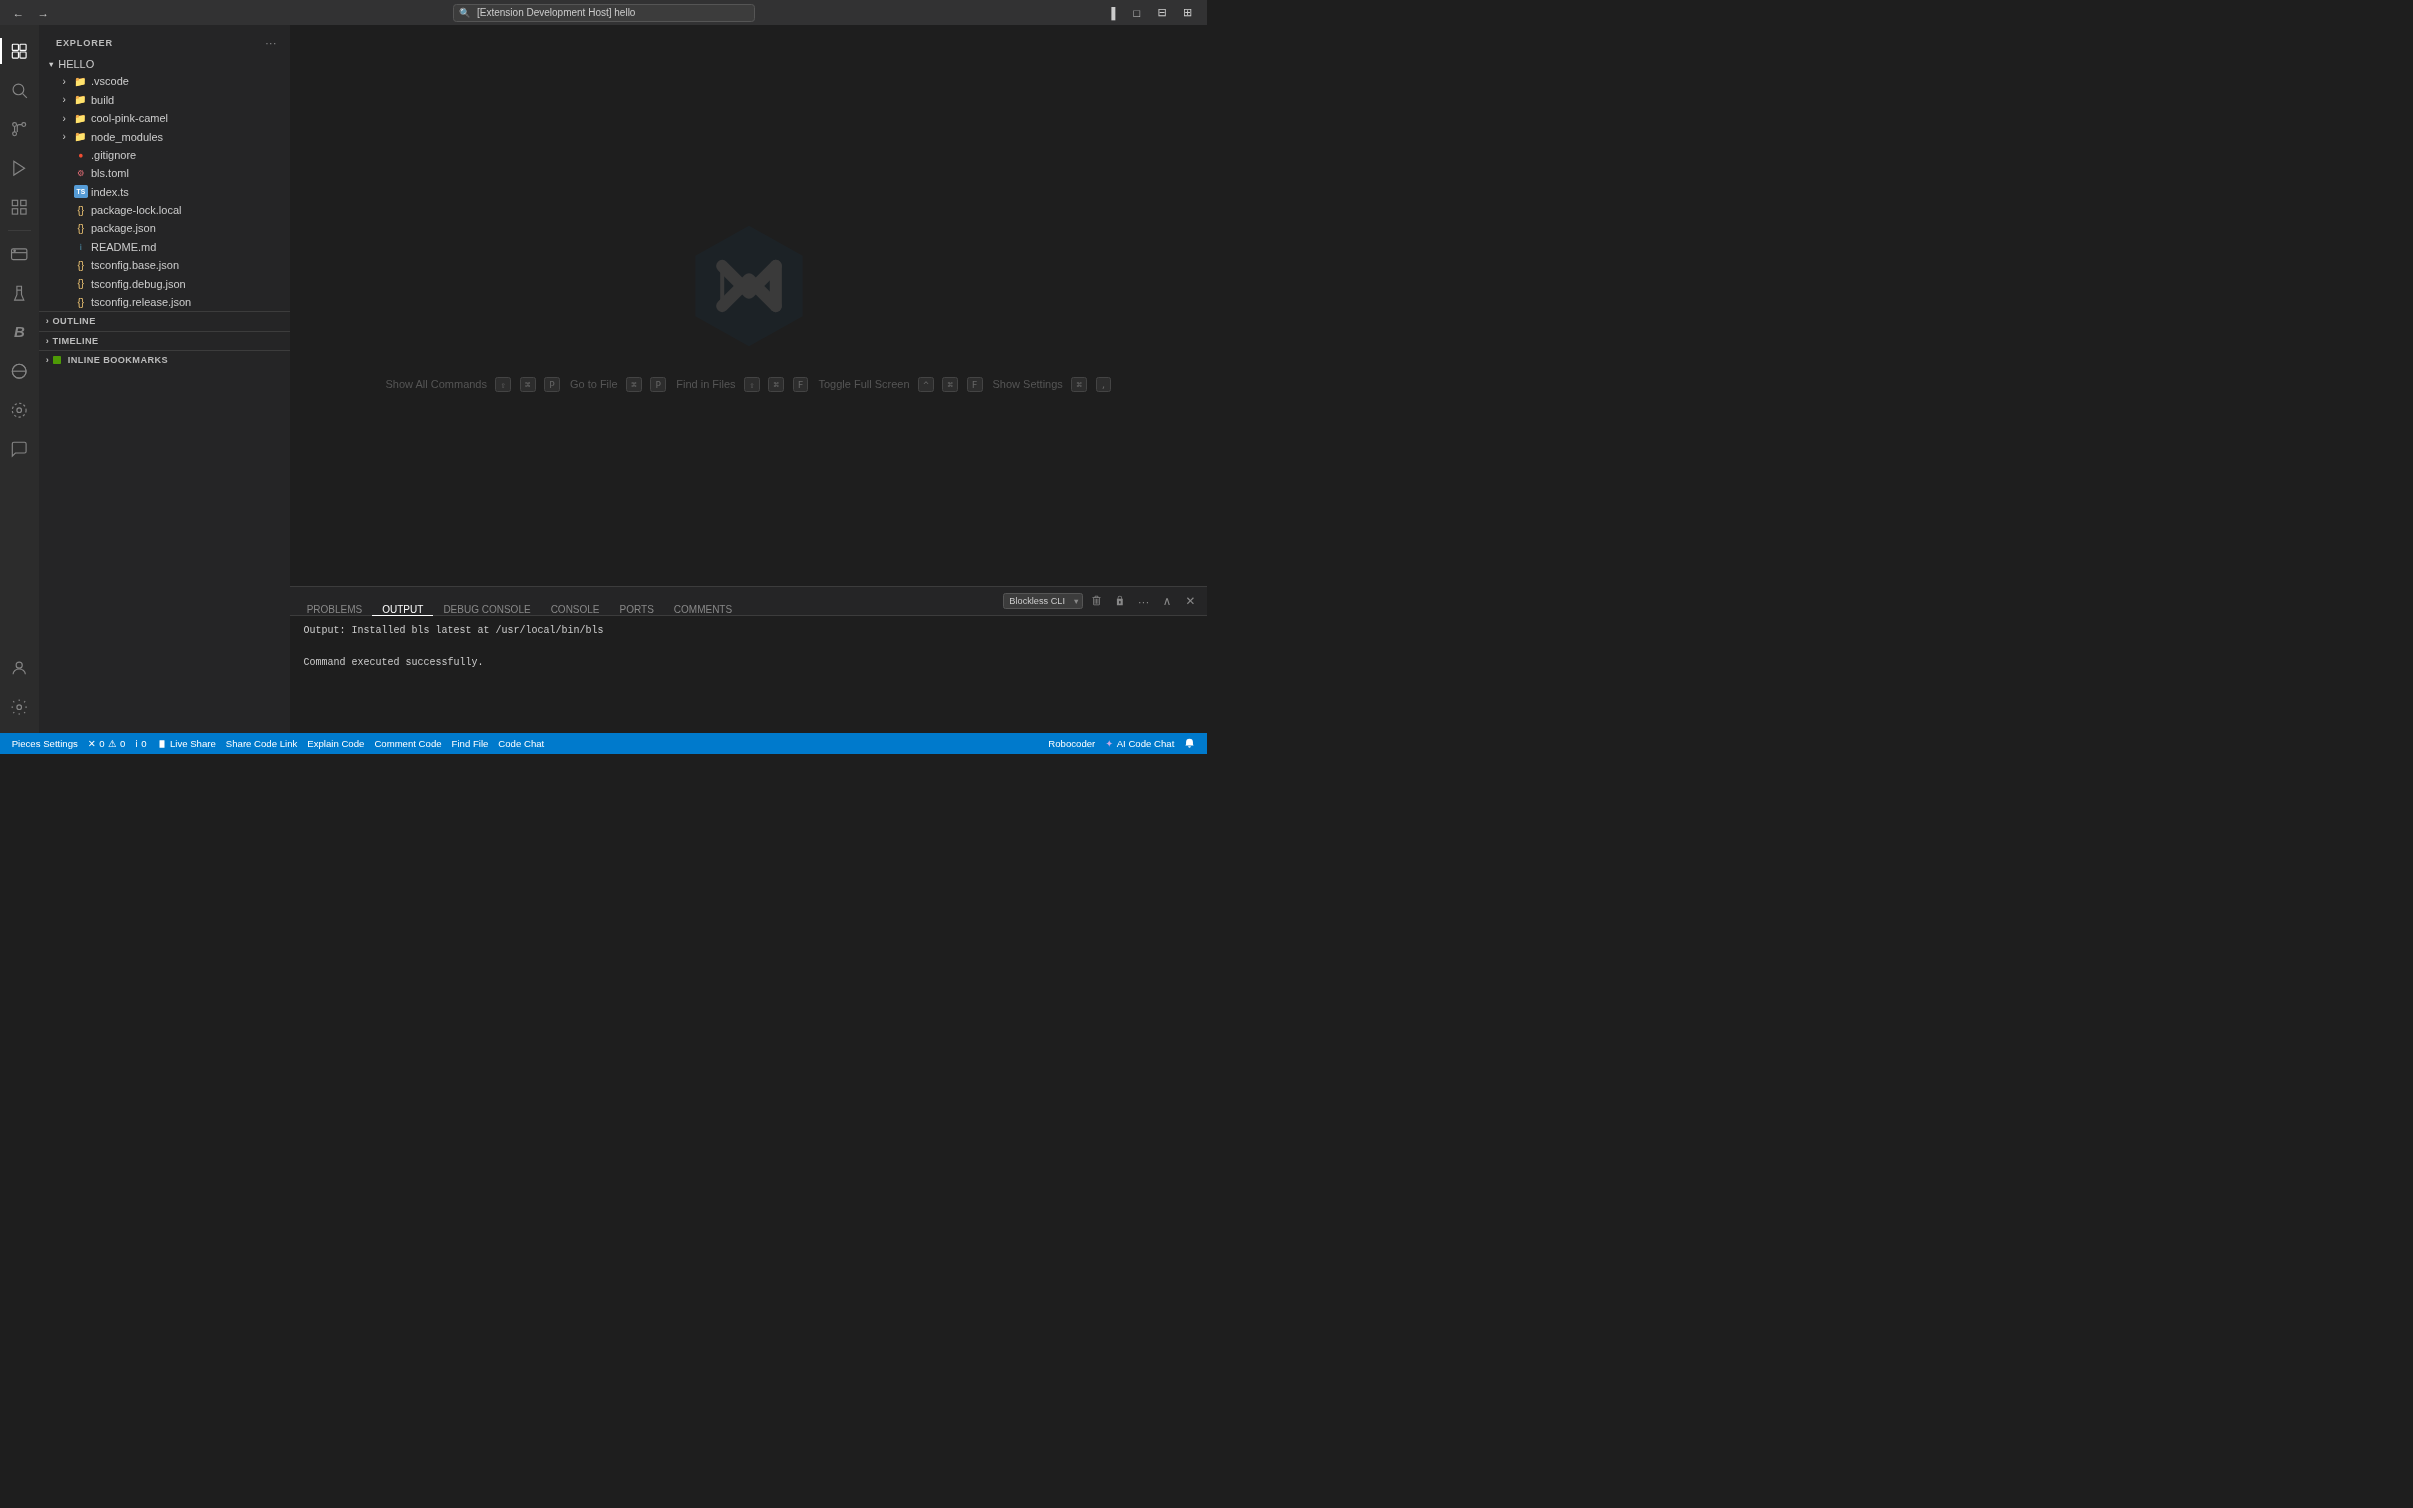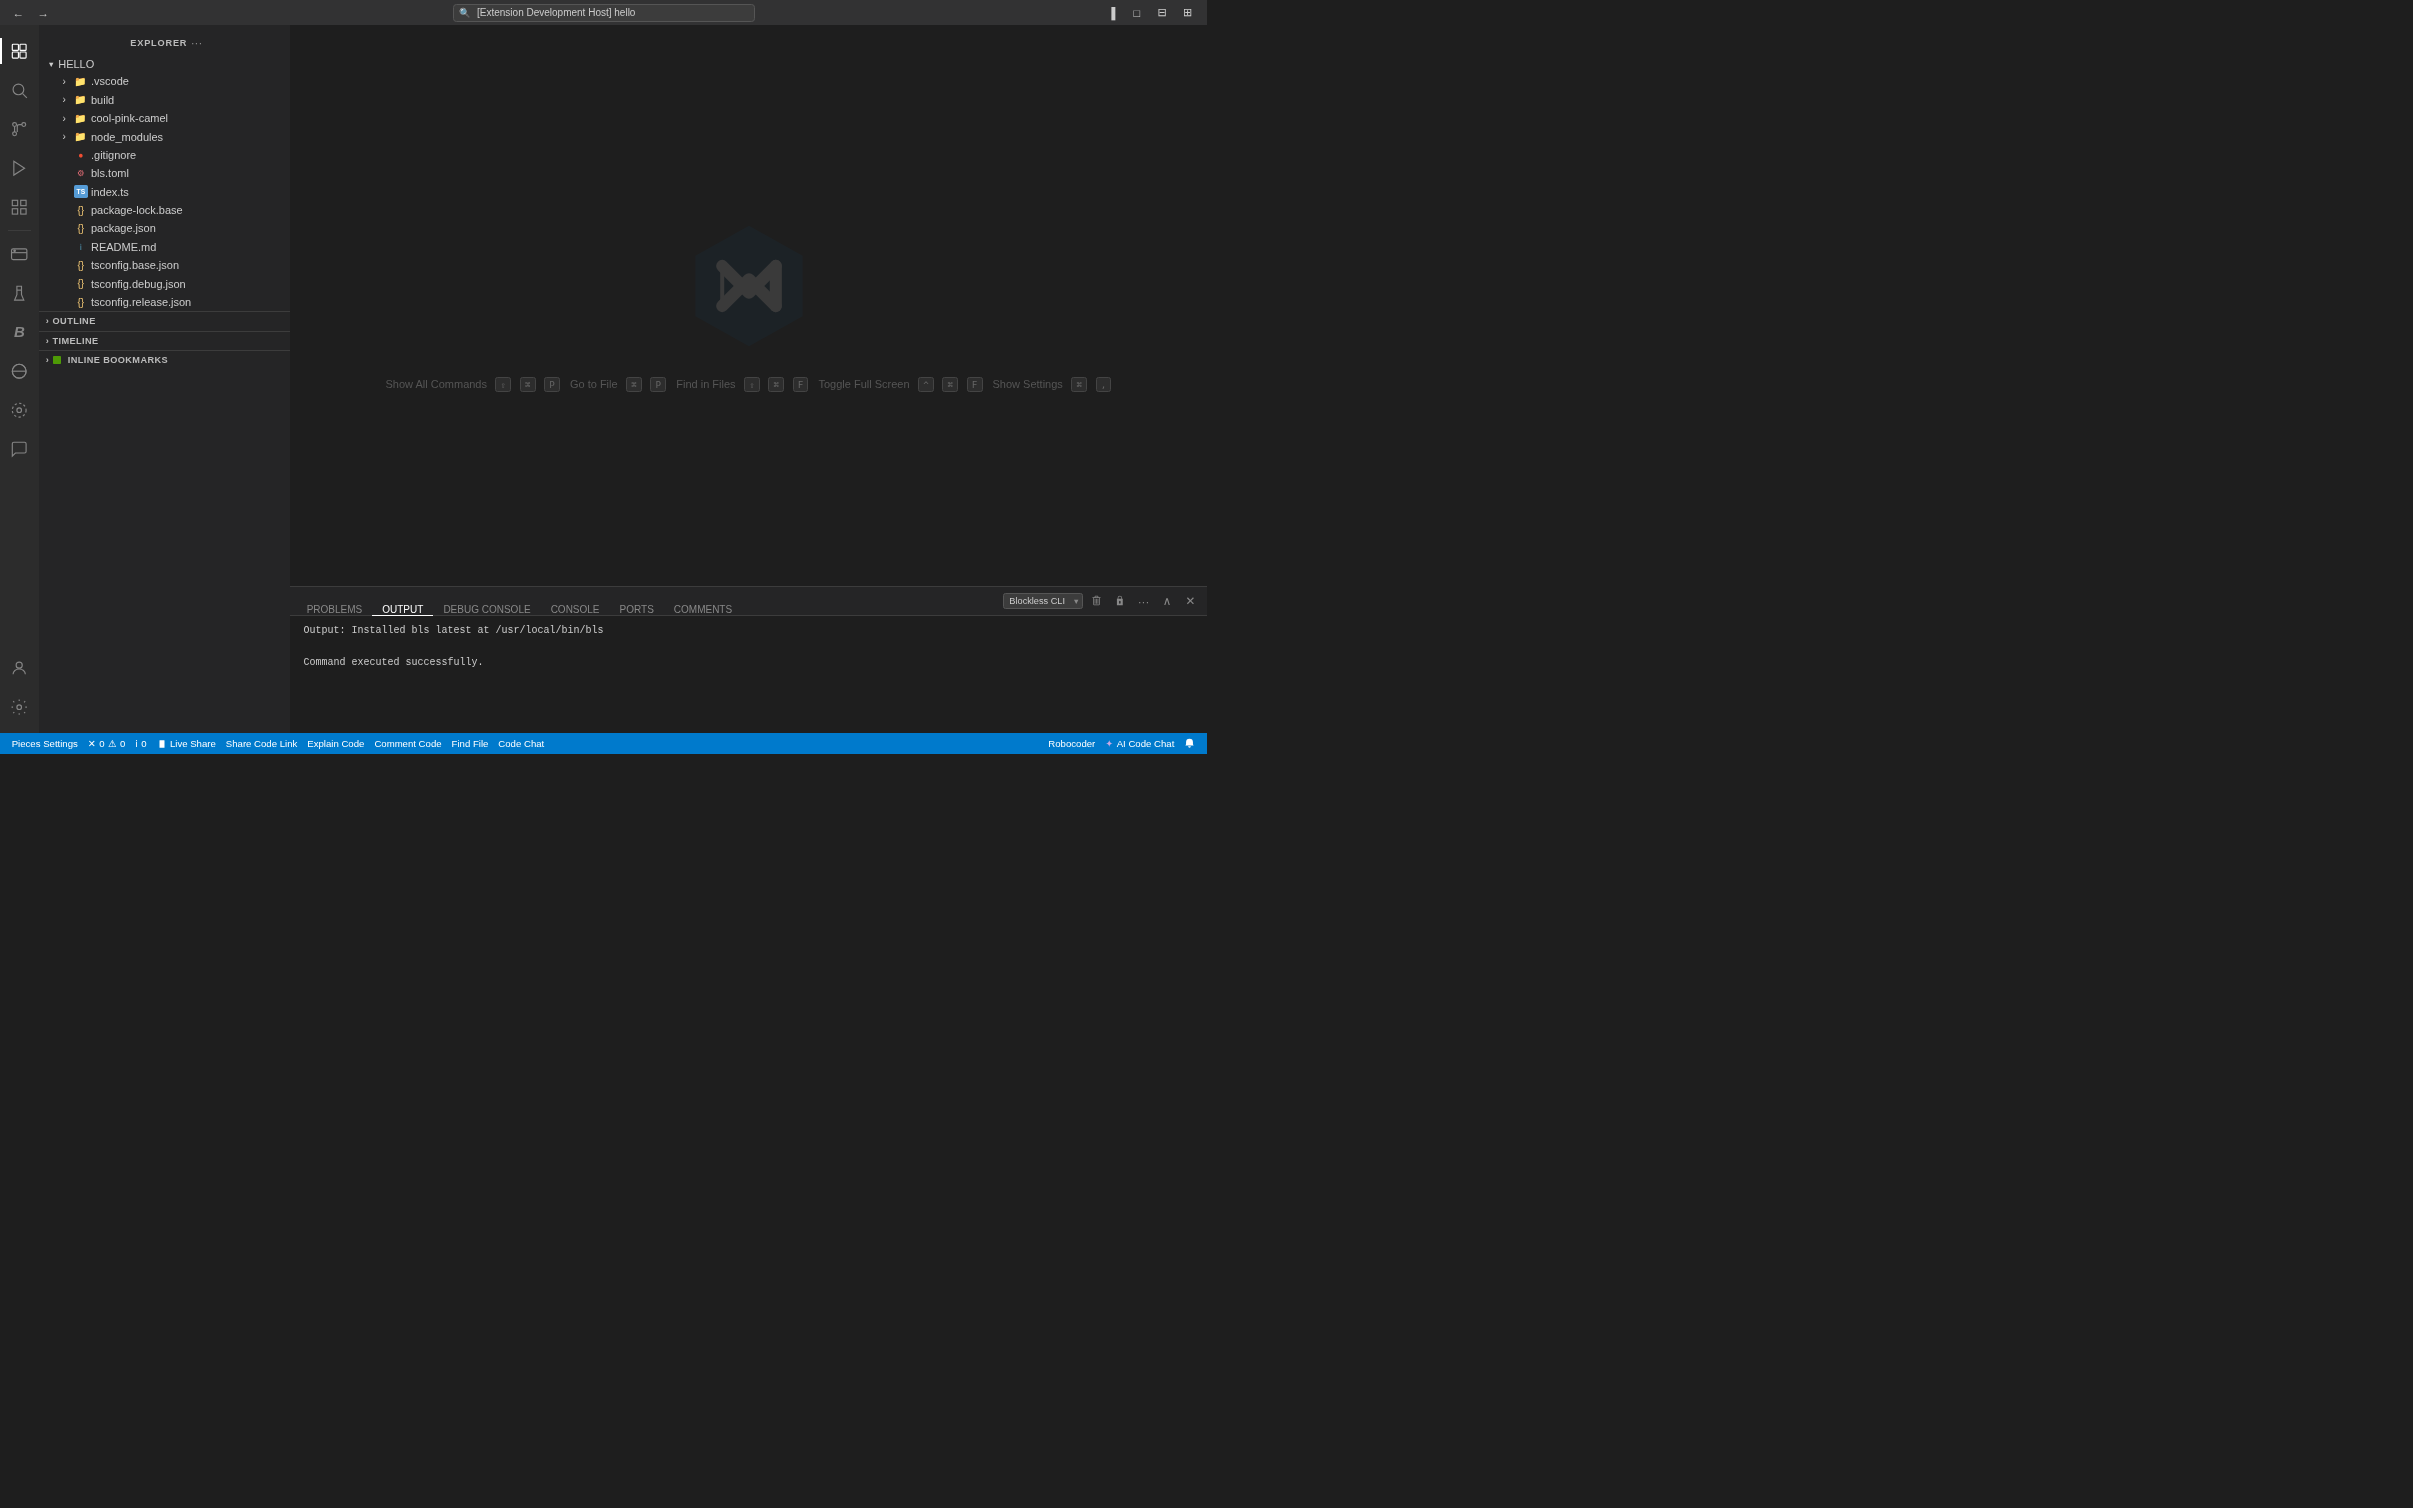--- a/index.html
+++ b/index.html
@@ -140,21 +140,21 @@
       background: #252526;
       display: flex;
       flex-direction: column;
       flex-shrink: 0;
       overflow: hidden;
     }
     .sidebar-header {
       padding: 8.4px 10px 5px 17px;
       display: flex;
       align-items: center;
-      justify-content: center;
+      justify-content: space-between;
       flex-shrink: 0;
     }
     .sidebar-title {
       font-size: 9.2px;
       font-weight: 700;
       letter-spacing: 0.8px;
       color: #bbbbbb;
       text-transform: uppercase;
     }
     .sidebar-header-actions {
@@ -588,21 +588,21 @@
 
       <div class="tree-item tree-item-indent">
         <span class="tree-icon">&nbsp;</span>
         <span class="tree-icon" style="color:#fff; background:#569cd6; font-size:6.7px; font-weight:bold; border-radius:1.7px; padding:0 1.7px;">TS</span>
         <span>index.ts</span>
       </div>
 
       <div class="tree-item tree-item-indent">
         <span class="tree-icon">&nbsp;</span>
         <span class="tree-icon" style="color:#f0c674;">{}</span>
-        <span>package-lock.base</span>
+        <span>package-lock.local</span>
       </div>
 
       <div class="tree-item tree-item-indent">
         <span class="tree-icon">&nbsp;</span>
         <span class="tree-icon" style="color:#f0c674;">{}</span>
         <span>package.json</span>
       </div>
 
       <div class="tree-item tree-item-indent">
         <span class="tree-icon">&nbsp;</span>

